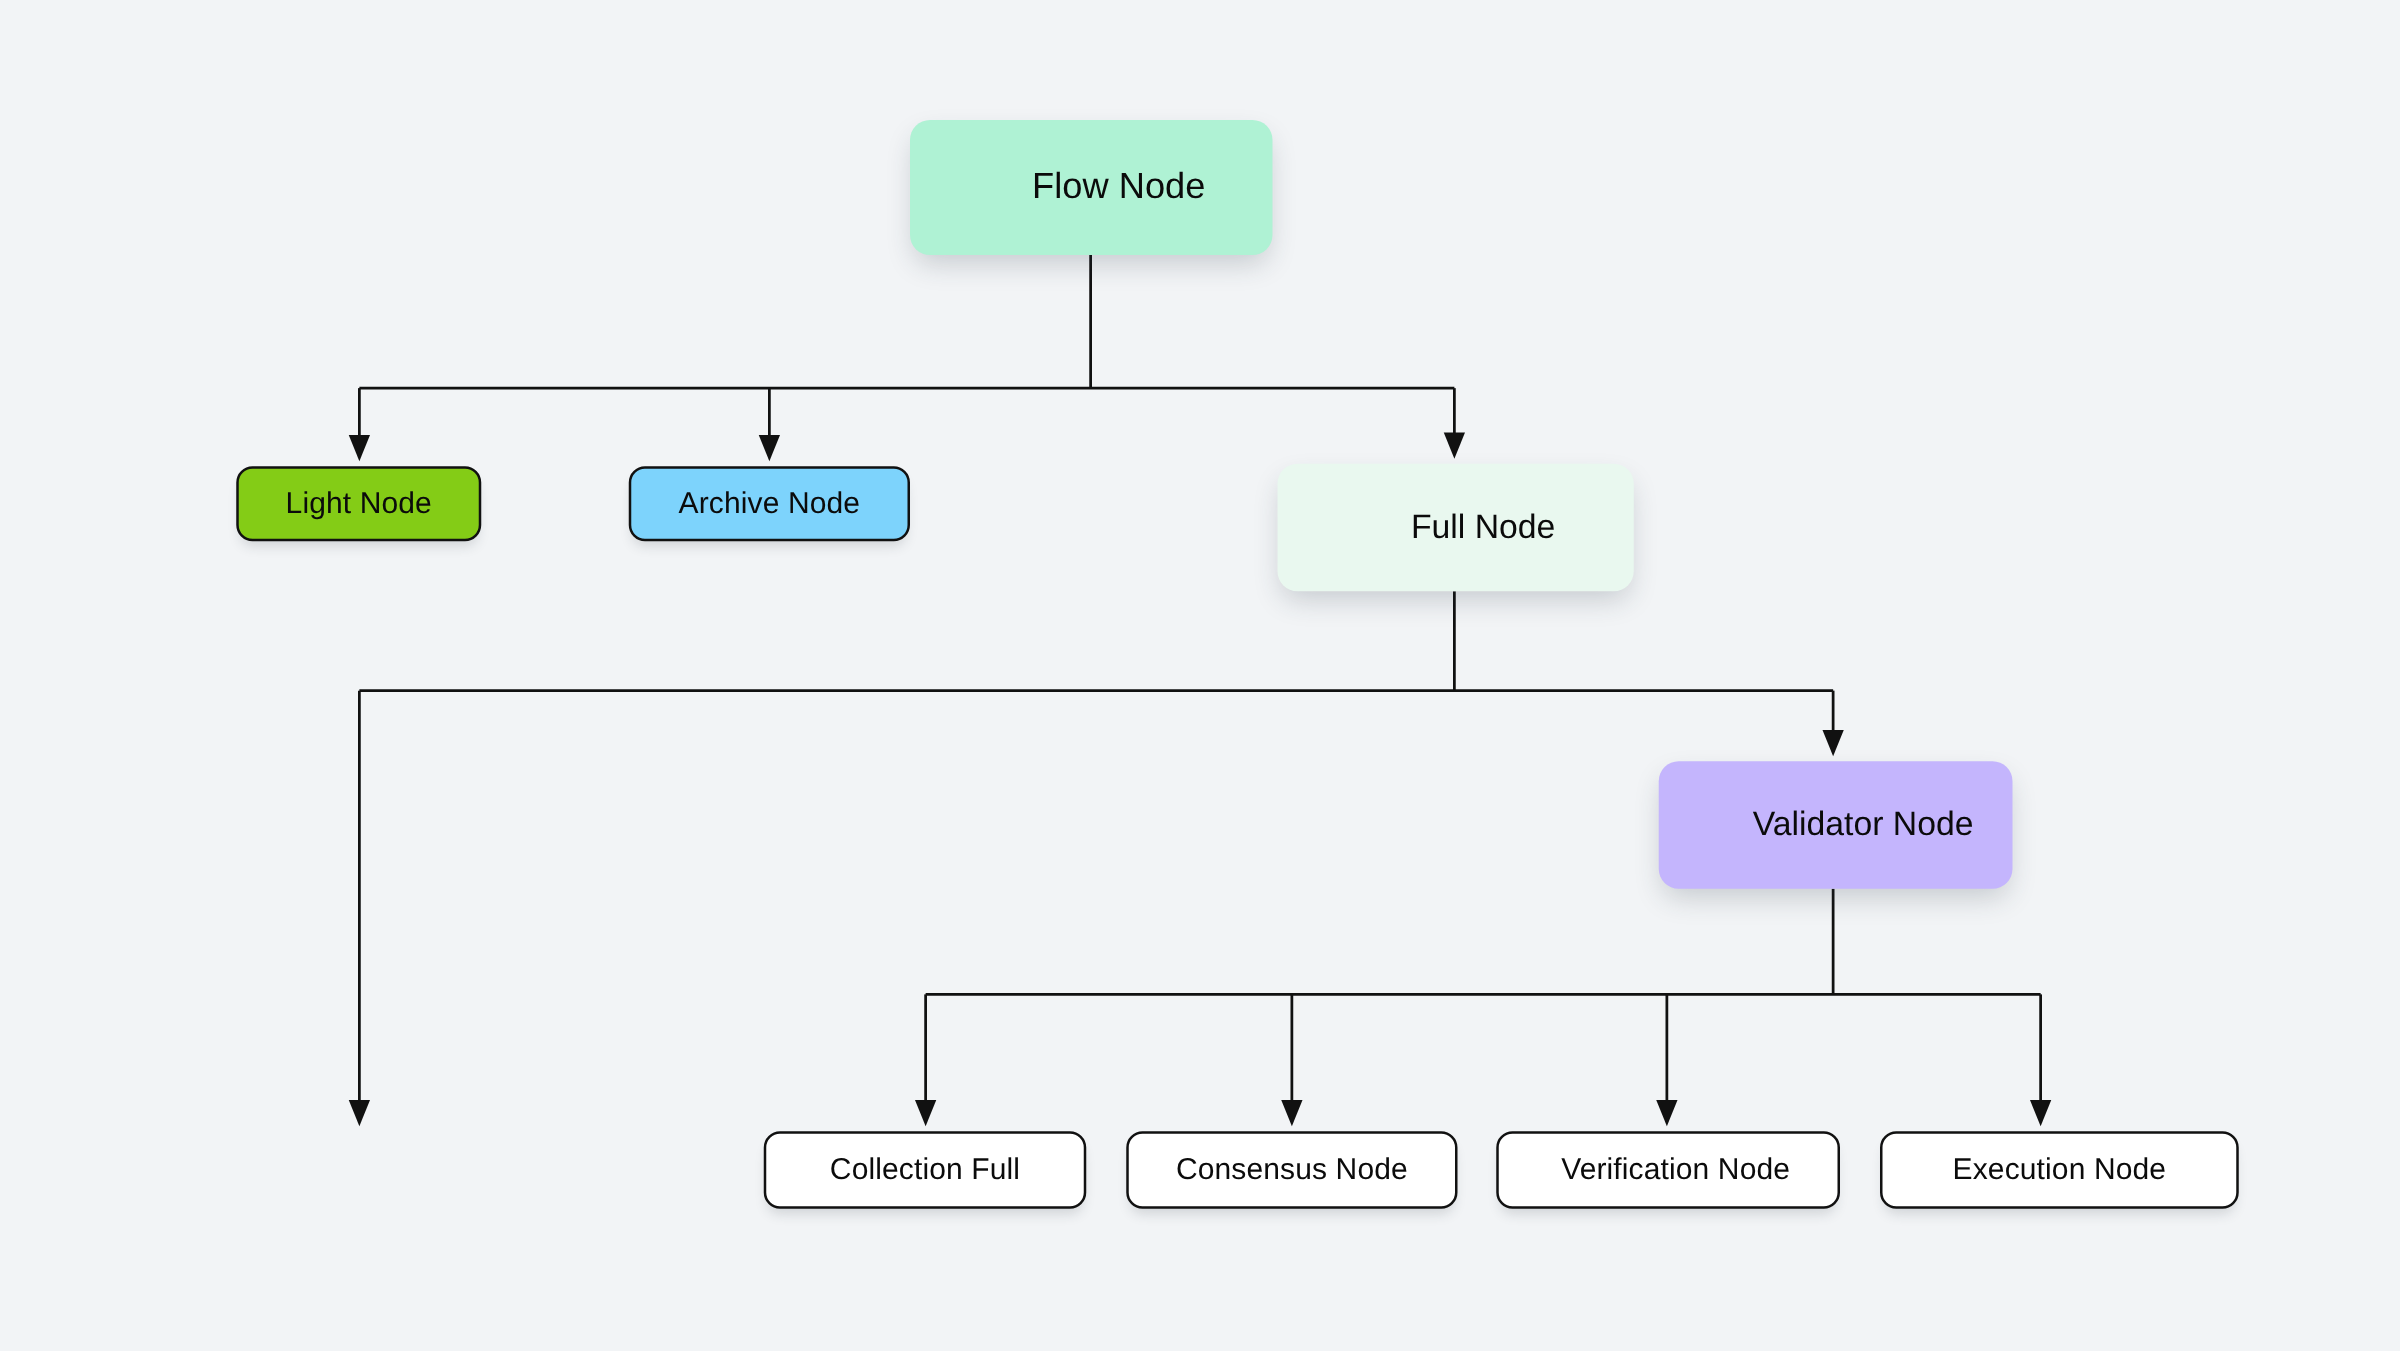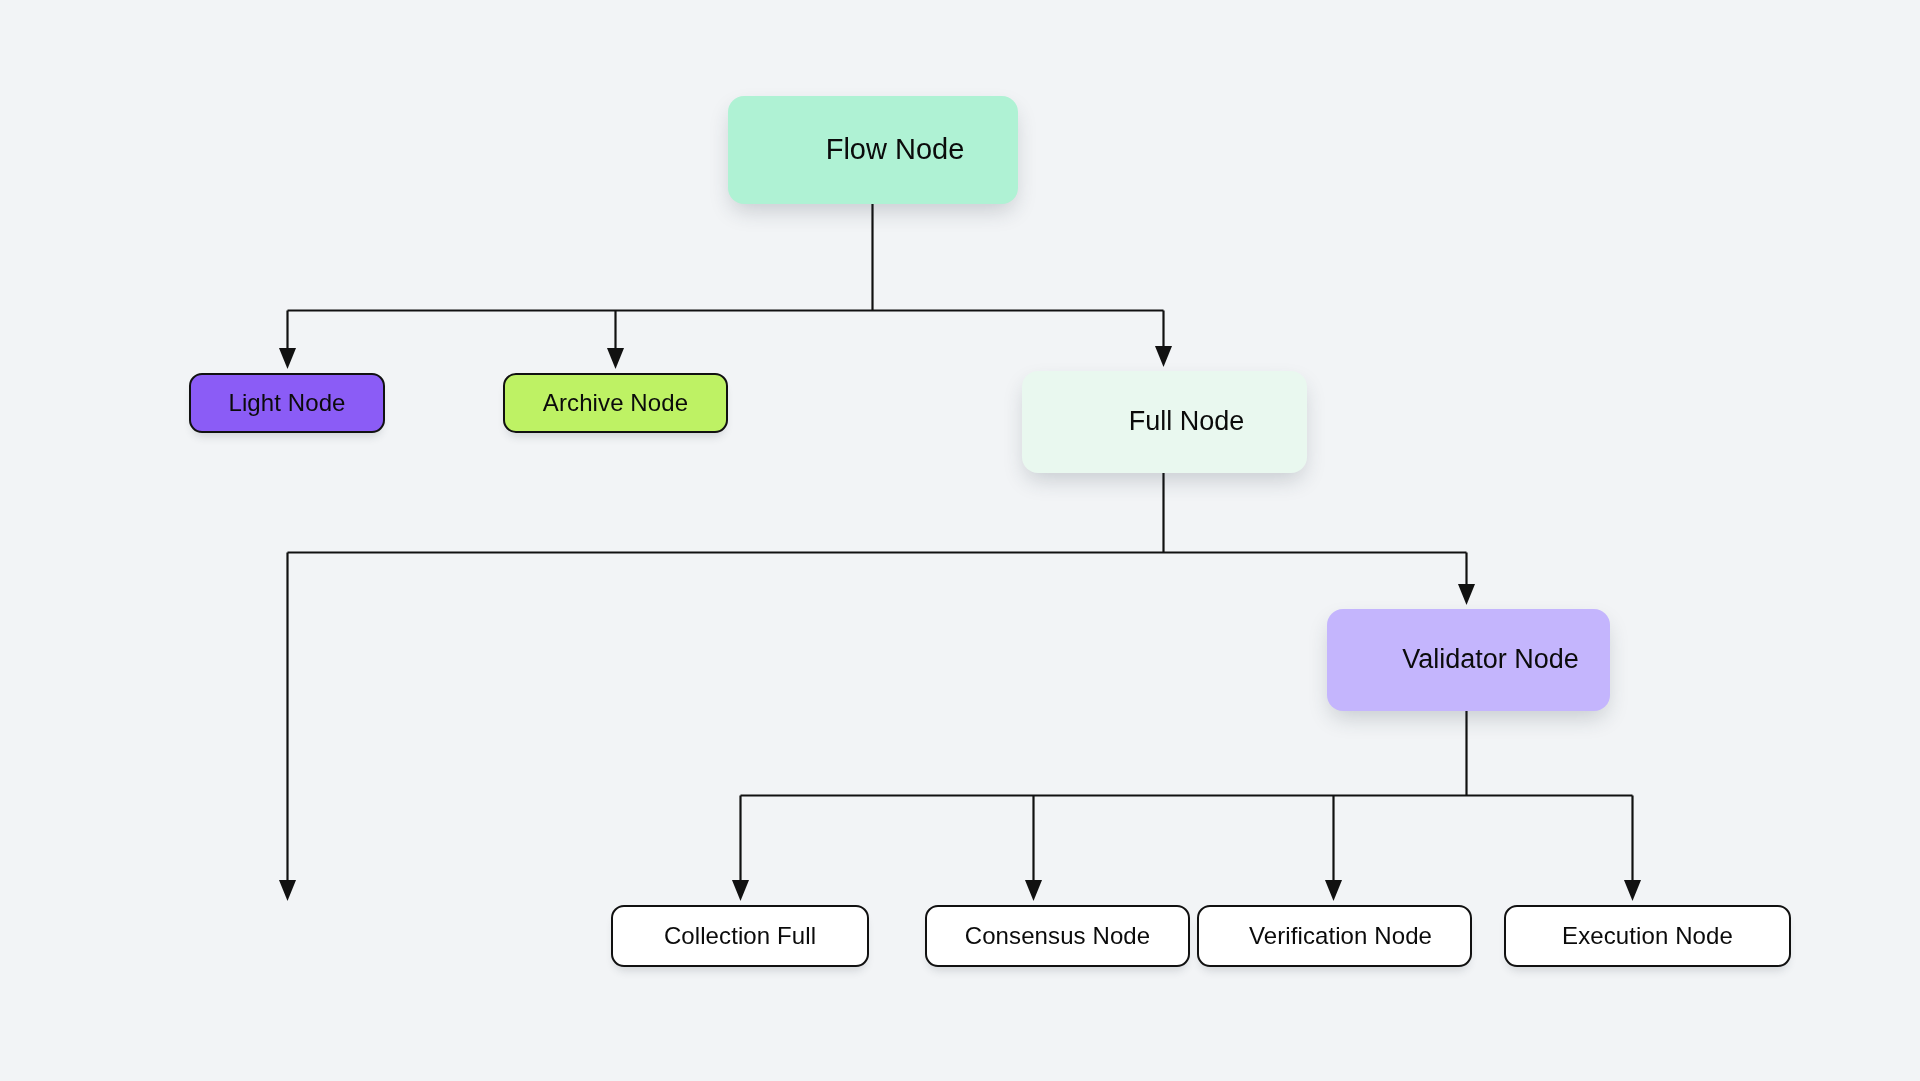--- a/index.html
+++ b/index.html
@@ -124,42 +124,42 @@
     <polygon class="edge-head" points="1333.5,901 1325,880 1342,880"></polygon>
 
     <path class="edge-line" d="M 1632.5 795.5 L 1632.5 887"></path>
     <polygon class="edge-head" points="1632.5,901 1624,880 1641,880"></polygon>
   </svg>
 
   <div class="node tinted lvl-root" id="node-flow" style="left: 728px; top: 96px; width: 290px; height: 108px; background: rgb(175, 242, 212);">
     <span>Flow Node</span>
   </div>
 
-  <div class="node leaf" id="node-light" style="left: 189px; top: 373px; width: 196px; height: 60px; background: #8b5cf6;">
+  <div class="node leaf" id="node-light" style="left: 189px; top: 373px; width: 196px; height: 60px; background: #84cc16;">
     <span>Light Node</span>
   </div>
 
-  <div class="node leaf" id="node-archive" style="left: 503px; top: 373px; width: 225px; height: 60px; background: #bef264;">
+  <div class="node leaf" id="node-archive" style="left: 503px; top: 373px; width: 225px; height: 60px; background: #7dd3fc;">
     <span>Archive Node</span>
   </div>
 
   <div class="node tinted lvl-full" id="node-full" style="left: 1022px; top: 371px; width: 285px; height: 102px; background: rgb(233, 248, 239); align-items: center;">
     <span>Full Node</span>
   </div>
 
 
   <div class="node tinted lvl-validator" id="node-validator" style="left: 1327px; top: 609px; width: 283px; height: 102px; background: #c4b5fd;">
     <span>Validator Node</span>
   </div>
 
   <div class="node leaf" id="node-collection" style="left: 611px; top: 905px; width: 258px; height: 62px; background: rgb(255, 255, 255);">
     <span>Collection Full</span>
   </div>
 
-  <div class="node leaf" id="node-consensus" style="left: 901px; top: 905px; width: 265px; height: 62px; background: rgb(255, 255, 255); margin-left: 24px;">
+  <div class="node leaf" id="node-consensus" style="left: 901px; top: 905px; width: 265px; height: 62px; background: rgb(255, 255, 255);">
     <span>Consensus Node</span>
   </div>
 
   <div class="node leaf" id="node-verification" style="left: 1197px; top: 905px; width: 275px; height: 62px; background: rgb(255, 255, 255); padding-left: 12px;">
     <span>Verification Node</span>
   </div>
 
   <div class="node leaf" id="node-execution" style="left: 1504px; top: 905px; width: 287px; height: 62px; background: rgb(255, 255, 255);">
     <span>Execution Node</span>
   </div>

